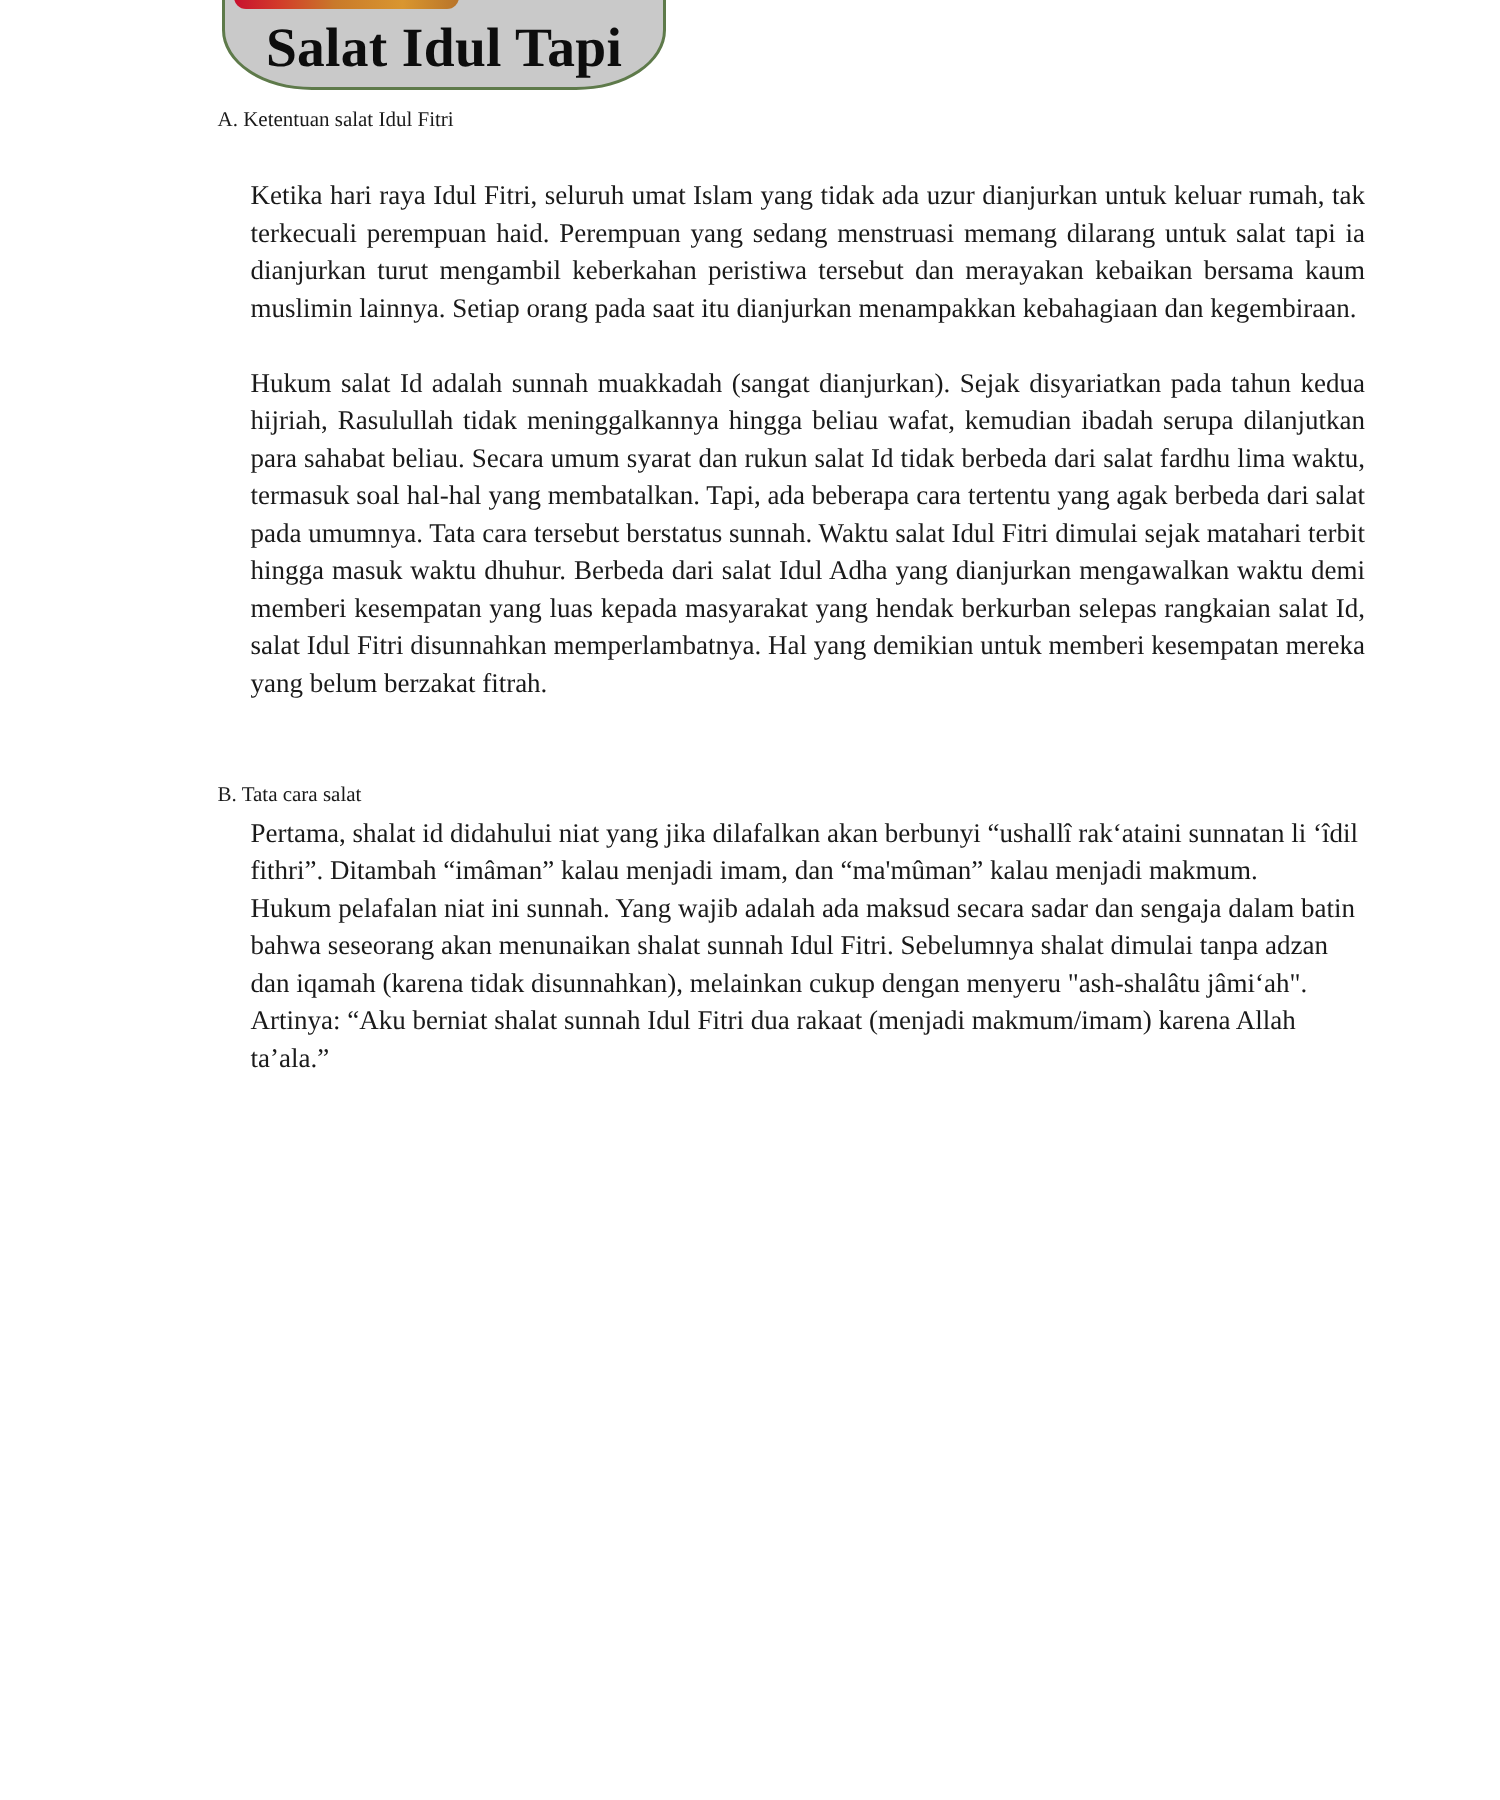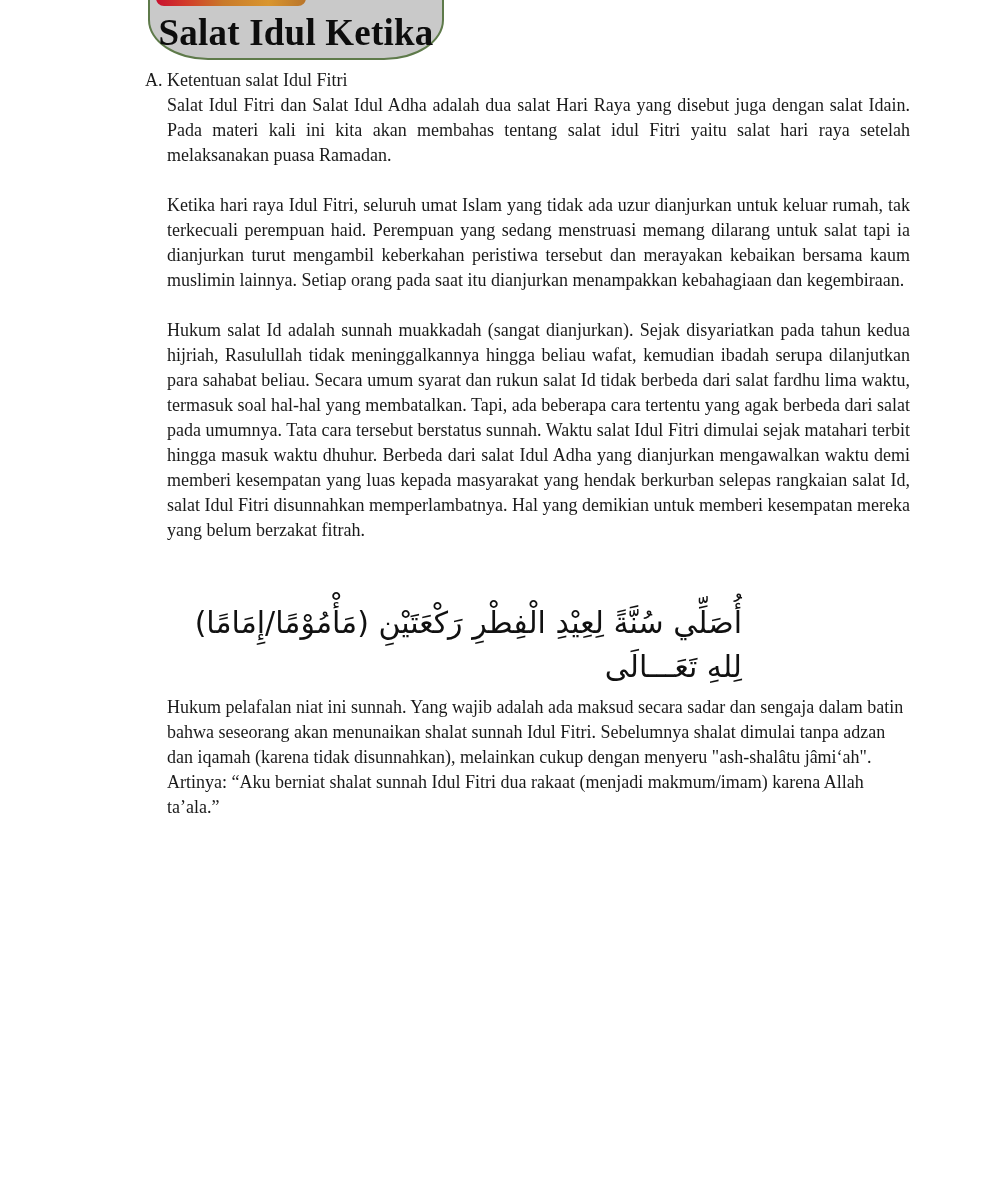--- a/index.html
+++ b/index.html
@@ -15,46 +15,46 @@
   .title-pill::before {
     content: ""; position: absolute; left: 6px; top: 0; width: 150px; height: 10px;
     background: linear-gradient(90deg, #c8102e 0%, #d23b2a 20%, #c97a2a 45%, #d9962f 75%, #b8742a 100%);
     border-radius: 0 0 8px 8px;
   }
   .title-text {
     font-family: "Liberation Serif", "DejaVu Serif", serif; font-weight: bold; font-size: 37px;
     color: #0d0d0d; margin-top: 10px; letter-spacing: 0.2px;
   }
   .content { position: absolute; left: 145px; top: 68px; width: 765px; }
-  .section-heading { font-size: 18px; line-height: 25px; margin: 0; }
+  .section-heading { font-size: 14px; line-height: 25px; margin: 0; }
   .para {
     margin: 0 0 0 22px; font-size: 18px; line-height: 25px; text-align: justify;
     text-align-last: left;
   }
   .gap { height: 25px; }
   .arabic {
     margin: 8px 0 6px 22px; width: 575px; font-size: 30px; line-height: 44px;
     direction: rtl; text-align: right; font-family: "DejaVu Sans", sans-serif; color: #111;
   }
   .left { text-align: left; }
 </style>
 </head>
 <body>
 
 <div class="title-pill">
-  <span class="title-text">Salat Idul Ketika</span>
+  <span class="title-text">Salat Idul Tapi</span>
 </div>
 
 <div class="content">
 
   <p class="section-heading">A. Ketentuan salat Idul Fitri</p>
-  <p class="para">Salat Idul Fitri dan Salat Idul Adha adalah dua salat Hari Raya yang disebut juga dengan salat Idain. Pada materi kali ini kita akan membahas tentang salat idul Fitri yaitu salat hari raya setelah melaksanakan puasa Ramadan.</p>
   <div class="gap"></div>
   <p class="para">Ketika hari raya Idul Fitri, seluruh umat Islam yang tidak ada uzur dianjurkan untuk keluar rumah, tak terkecuali perempuan haid. Perempuan yang sedang menstruasi memang dilarang untuk salat tapi ia dianjurkan turut mengambil keberkahan peristiwa tersebut dan merayakan kebaikan bersama kaum muslimin lainnya. Setiap orang pada saat itu dianjurkan menampakkan kebahagiaan dan kegembiraan.</p>
   <div class="gap"></div>
   <p class="para">Hukum salat Id adalah sunnah muakkadah (sangat dianjurkan). Sejak disyariatkan pada tahun kedua hijriah, Rasulullah tidak meninggalkannya hingga beliau wafat, kemudian ibadah serupa dilanjutkan para sahabat beliau.  Secara umum syarat dan rukun salat Id tidak berbeda dari salat fardhu lima waktu, termasuk soal hal-hal yang membatalkan. Tapi, ada beberapa cara tertentu yang agak berbeda dari salat pada umumnya. Tata cara tersebut berstatus sunnah. Waktu salat Idul Fitri dimulai sejak matahari terbit hingga masuk waktu dhuhur. Berbeda dari salat Idul Adha yang dianjurkan mengawalkan waktu demi memberi kesempatan yang luas kepada masyarakat yang hendak berkurban selepas rangkaian salat Id, salat Idul Fitri disunnahkan memperlambatnya. Hal yang demikian untuk memberi kesempatan mereka yang belum berzakat fitrah.</p>
   <div class="gap"></div>
   <div class="gap"></div>
 
-  <div class="arabic">أُصَلِّي سُنَّةً لِعِيْدِ الْفِطْرِ رَكْعَتَيْنِ (مَأْمُوْمًا/إِمَامًا) لِلهِ تَعَـــالَى</div>
+  <p class="section-heading">B. Tata cara salat</p>
+  <p class="para left">Pertama, shalat id didahului niat yang jika dilafalkan akan berbunyi “ushallî rak‘ataini sunnatan li ‘îdil fithri”. Ditambah “imâman” kalau menjadi imam, dan “ma'mûman” kalau menjadi makmum.</p>
   <p class="para left">Hukum pelafalan niat ini sunnah. Yang wajib adalah ada maksud secara sadar dan sengaja dalam batin bahwa seseorang akan menunaikan shalat sunnah Idul Fitri. Sebelumnya shalat dimulai tanpa adzan dan iqamah (karena tidak disunnahkan), melainkan cukup dengan menyeru "ash-shalâtu jâmi‘ah".</p>
   <p class="para left">Artinya: “Aku berniat shalat sunnah Idul Fitri dua rakaat (menjadi makmum/imam) karena Allah ta’ala.”</p>
 </div>
 
 </body></html>

